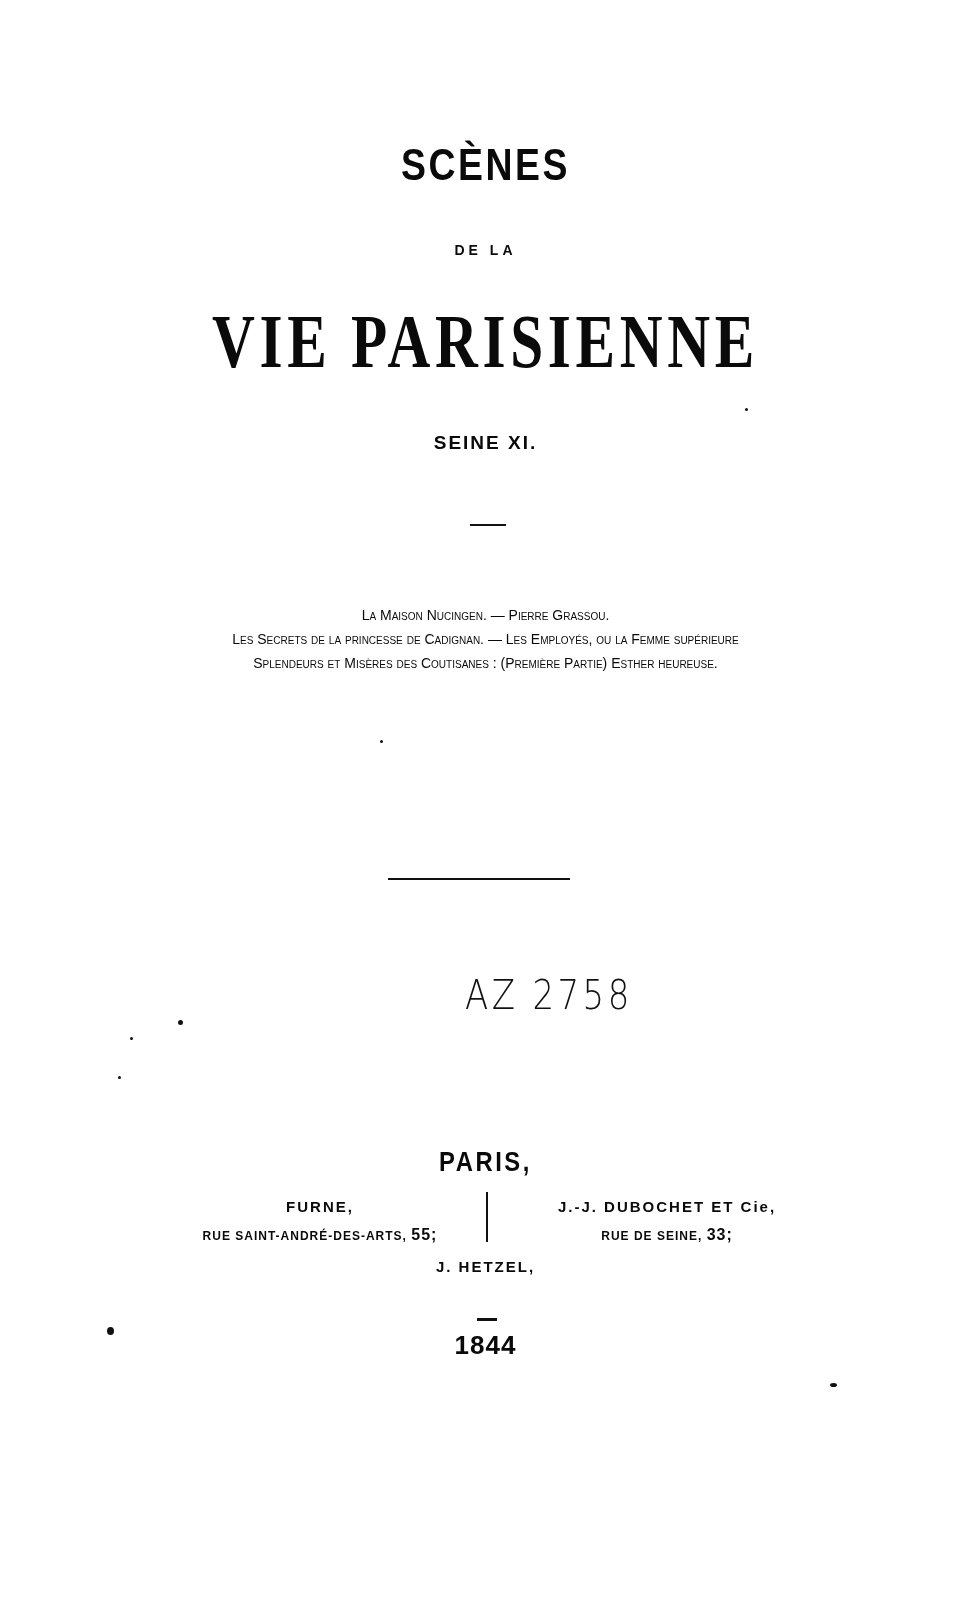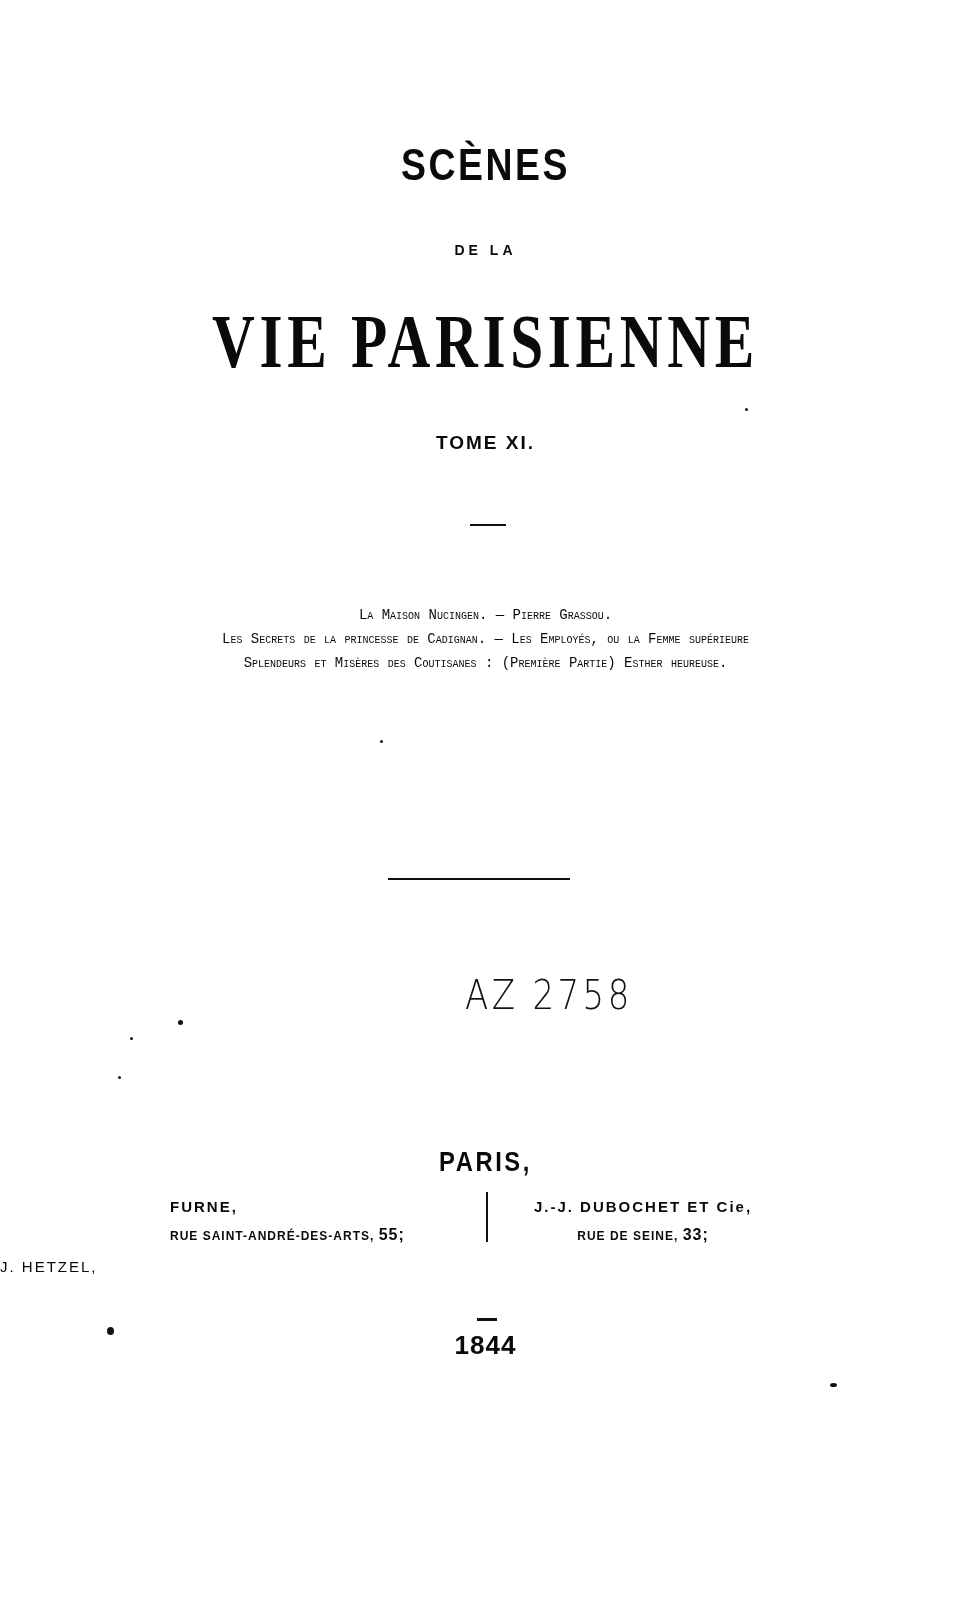--- a/index.html
+++ b/index.html
@@ -3,44 +3,44 @@
   <meta charset="utf-8">
   <style>
     html, body { margin:0; padding:0; background:#ffffff; }
     body { width:971px; height:1600px; position:relative; overflow:hidden; color:#0a0a0a; font-family:"Liberation Serif", serif; }
     .c { position:absolute; left:0; width:971px; text-align:center; }
     .title1 { top:140px; font-size:44px; font-weight:bold; letter-spacing:3px; transform:scaleX(0.85); font-family:"Liberation Sans", sans-serif; }
     .title2 { top:242px; font-size:14px; font-weight:bold; letter-spacing:4px; font-family:"Liberation Sans", sans-serif;text-align:center; }
     .title3 { top:298px; font-size:76px; font-weight:bold; letter-spacing:6px; transform:scaleX(0.78); font-family:"Liberation Serif", serif; }
     .tome { top:432px; font-size:19px; font-weight:bold; letter-spacing:2px; font-family:"Liberation Sans", sans-serif; }
     .rule1 { position:absolute; top:524px; left:470px; width:36px; height:2px; background:#111; }
-    .contents { top:603px; font-size:14px; line-height:24px; font-variant:small-caps; font-family:Liberation Mono, monospace; }
+    .contents { top:603px; font-size:14px; line-height:24px; font-variant:small-caps; font-family:Liberation Sans, sans-serif; }
     .contents div { white-space:nowrap; }
     .rule2 { position:absolute; top:878px; left:388px; width:182px; height:2px; background:#111; }
     .shelfmark { position:absolute; top:972px; left:465px; font-size:40px; font-family:"DejaVu Sans", sans-serif; font-weight:200; letter-spacing:4px; color:#111; transform:scaleX(0.85); transform-origin:left; }
     .paris { top:1146px; font-size:28px; font-weight:bold; letter-spacing:3px; font-family:"Liberation Sans", sans-serif; transform:scaleX(0.85); }
-    .pubL { position:absolute; top:1196px; left:170px; width:300px; text-align:left; font-family:"Liberation Sans", sans-serif; font-weight:bold; }
-    .pubR { position:absolute; top:1196px; left:488px; width:310px; text-align:center; font-family:"Liberation Sans", sans-serif; font-weight:bold; }
+    .pubL { position:absolute; top:1196px; left:170px; width:300px; text-align:center; font-family:"Liberation Sans", sans-serif; font-weight:bold; }
+    .pubR { position:absolute; top:1196px; left:512px; width:310px; text-align:center; font-family:"Liberation Sans", sans-serif; font-weight:bold; }
     .pname { font-size:15px; letter-spacing:2px; line-height:22px; }
     .paddr { font-size:12px; letter-spacing:1px; line-height:33px; }
     .paddr .num { font-size:16px; }
     .vsep { position:absolute; top:1192px; left:486px; width:2px; height:50px; background:#111; }
-    .pubC { position:absolute; top:1256px; left:0; width:971px; text-align:left; font-family:"Liberation Sans", sans-serif; font-weight:normal; }
+    .pubC { position:absolute; top:1256px; left:0; width:971px; text-align:center; font-family:"Liberation Sans", sans-serif; font-weight:bold; }
     .rule3 { position:absolute; top:1318px; left:477px; width:20px; height:3px; background:#111; }
     .year { top:1330px; font-size:26px; font-weight:bold; font-family:"Liberation Sans", sans-serif; letter-spacing:1px; }
     .speck { position:absolute; background:#111; border-radius:50%; }
   </style>
 </head>
 <body>
 
 <div>
   <div class="c title1">SCÈNES</div>
   <div class="c title2">DE LA</div>
   <div class="c title3">VIE PARISIENNE</div>
-  <div class="c tome">TOME XI.</div>
+  <div class="c tome">SEINE XI.</div>
   <div class="rule1"></div>
 
   <div class="c contents">
     <div>La Maison Nucingen. — Pierre Grassou.</div>
     <div>Les Secrets de la princesse de Cadignan. — Les Employés, ou la Femme supérieure</div>
     <div>Splendeurs et Misères des Coutisanes : (Première Partie) Esther heureuse.</div>
   </div>
 
   <div class="rule2"></div>
 

